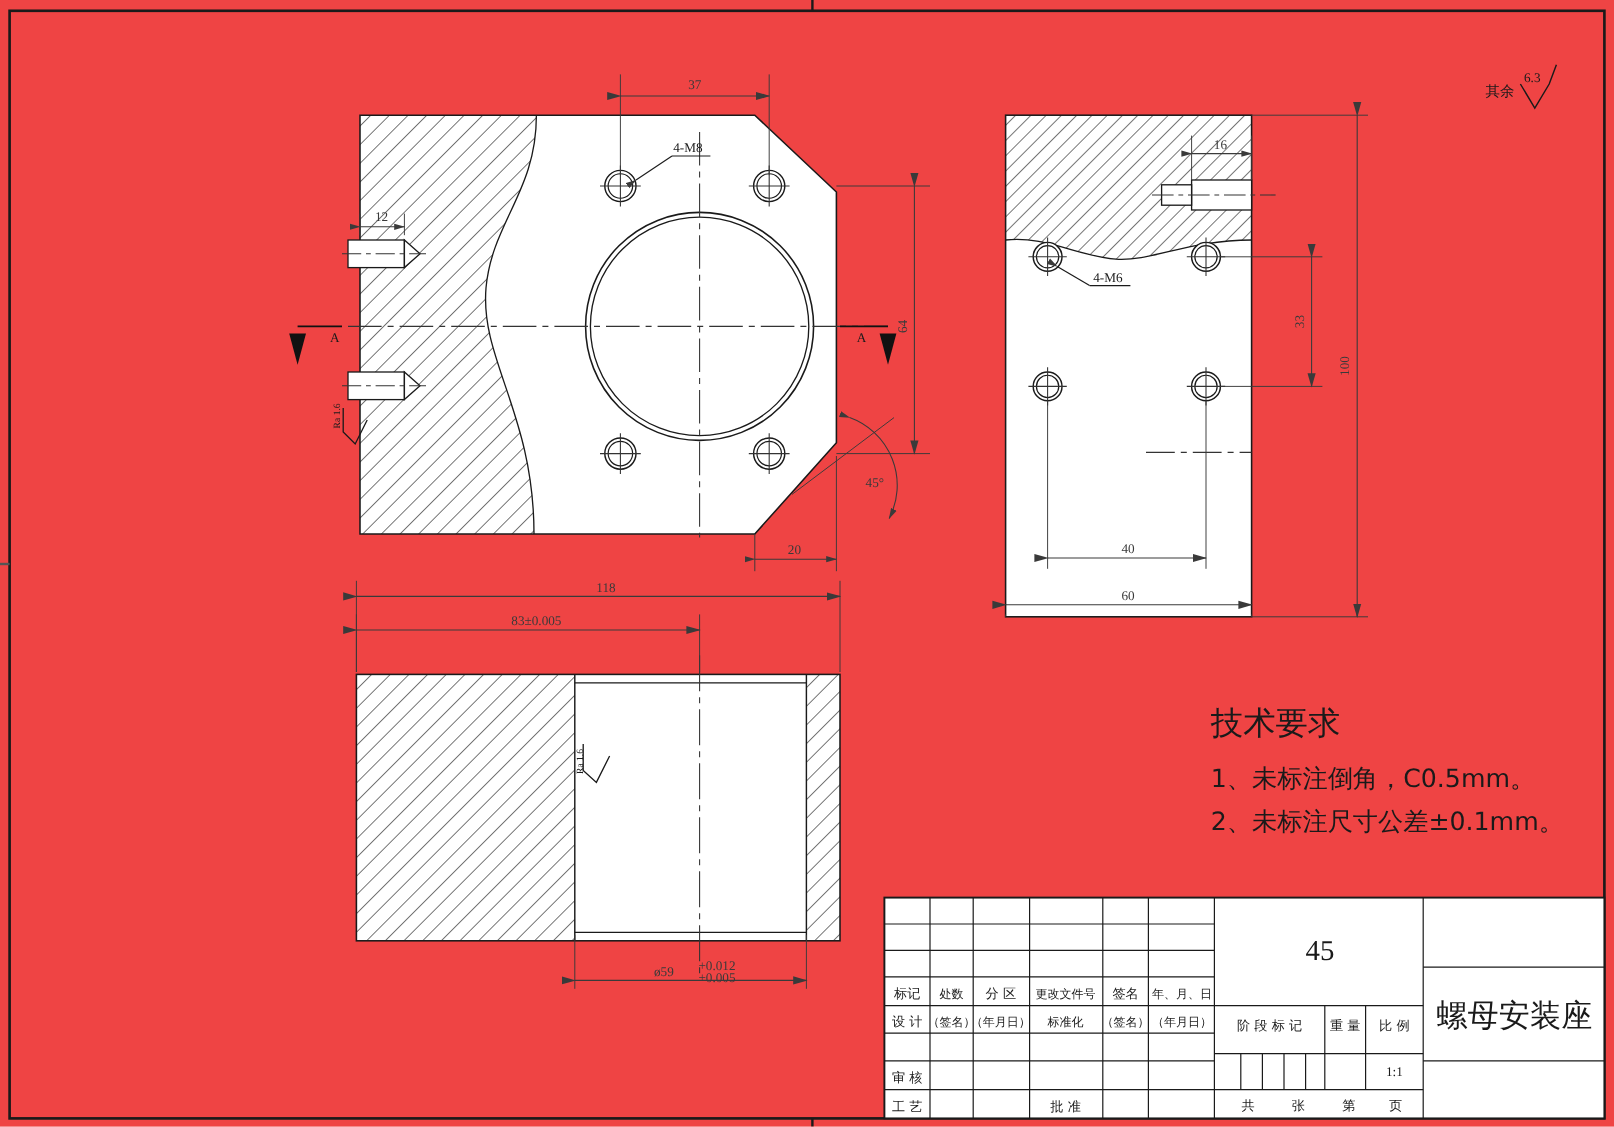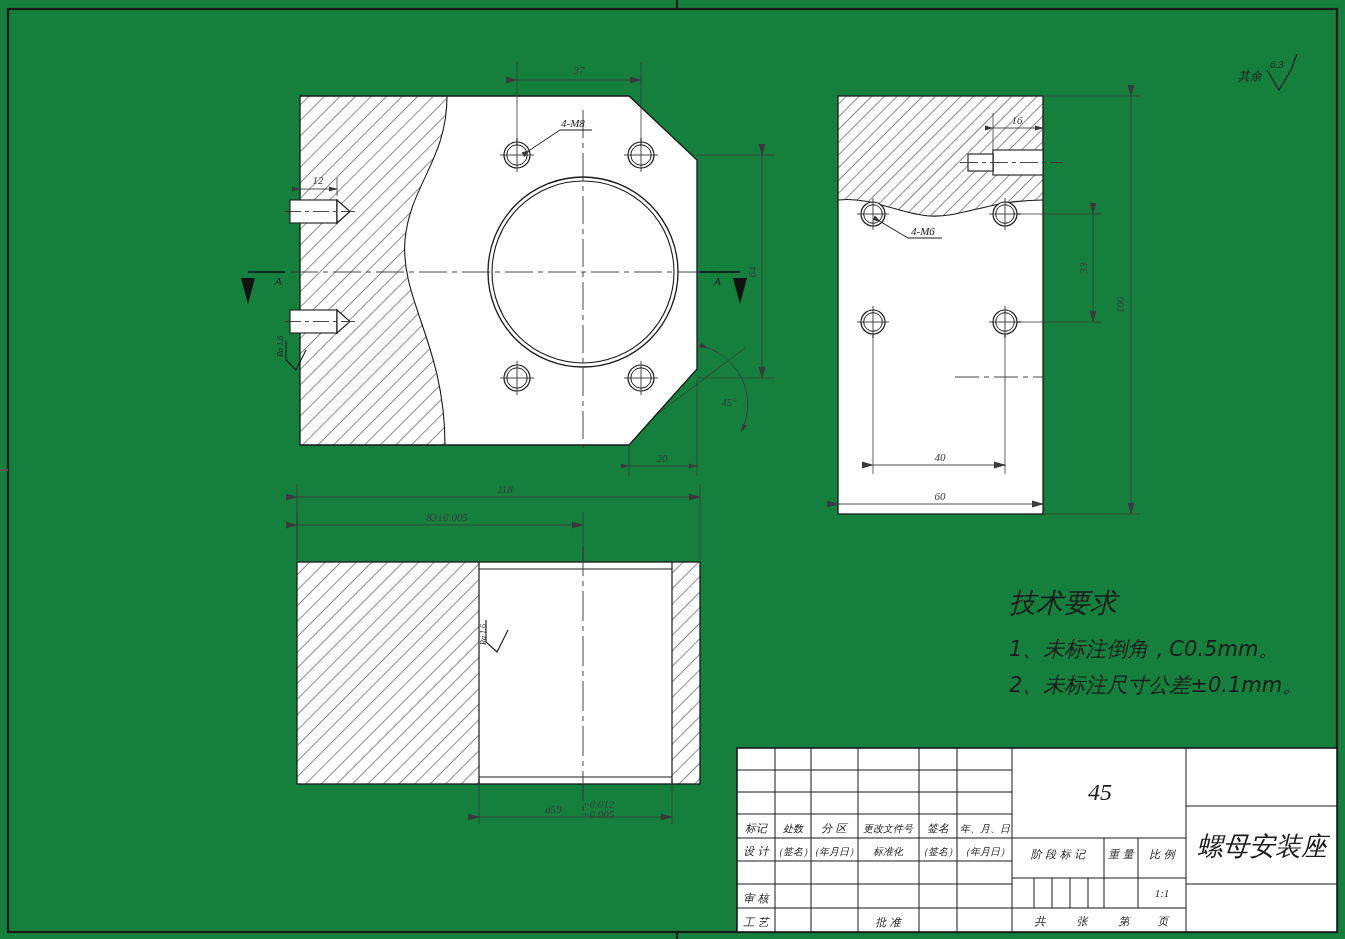--- a/index.html
+++ b/index.html
@@ -4,24 +4,23 @@
 <style>
   html, body {
     margin: 0;
     padding: 0;
     background: #ffffff;
   }
   #sheet {
     position: relative;
     width: 1345px;
     height: 939px;
-    background: #15803d;
+    background: #ef4444;
     font-family: "Liberation Serif", serif;
     overflow: hidden;
-    font-style: italic;
   }
   #sheet svg {
     position: absolute;
     left: 0;
     top: 0;
   }
   .txt {
     font-family: "Liberation Serif", serif;
     fill: #1a1a1a;
   }

